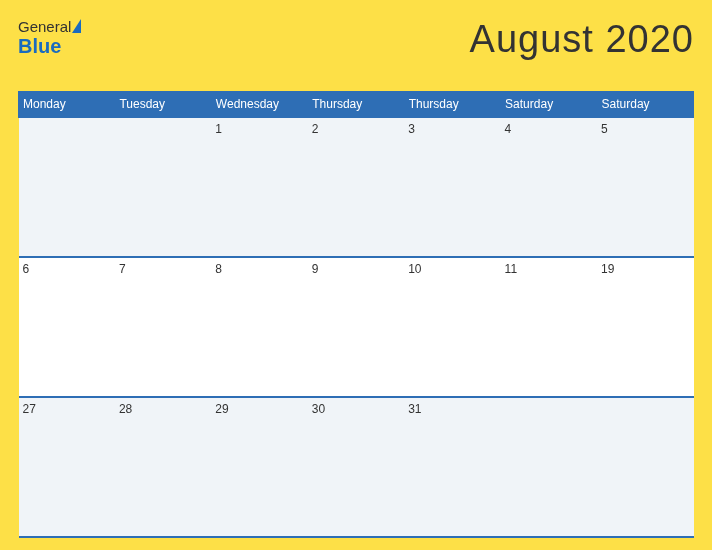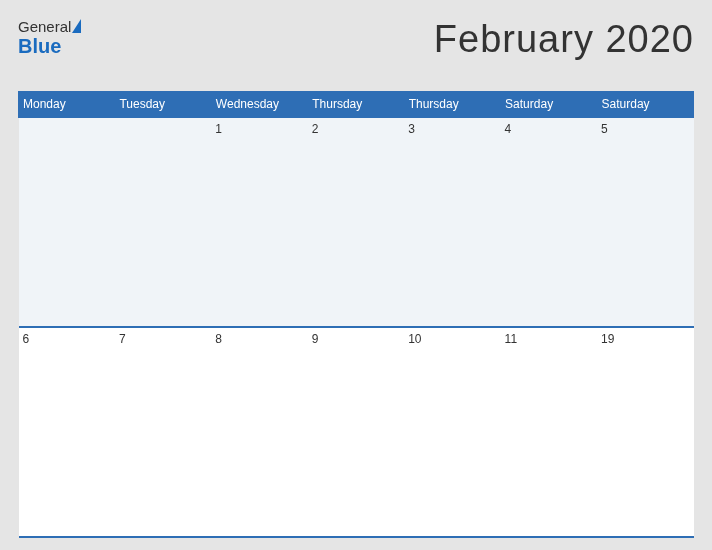--- a/index.html
+++ b/index.html
@@ -8,21 +8,21 @@
       width: 712px;
       height: 550px;
       background: #fff;
       font-family: Arial, sans-serif;
       overflow: hidden;
     }
 
     .page {
       width: 712px;
       height: 550px;
-      background: #e5e5e5;
+      background: #fde047;
       padding: 18px 18px 12px 18px;
       display: flex;
       flex-direction: column;
     }
 
     .header {
       display: flex;
       justify-content: space-between;
       align-items: flex-start;
       margin-bottom: 10px;
@@ -121,21 +121,21 @@
 
 <div class="page">
   <div class="header">
     <div class="logo-block">
       <div class="logo-top-line">
         <span class="logo-text-general">General</span>
         <div class="logo-triangle"></div>
       </div>
       <span class="logo-text-blue">Blue</span>
     </div>
-    <div class="calendar-title">February 2020</div>
+    <div class="calendar-title">August 2020</div>
   </div>
 
   <table class="calendar-table">
     <thead>
       <tr>
         <th>Monday</th>
         <th>Tuesday</th>
         <th>Wednesday</th>
         <th>Thursday</th>
         <th>Thursday</th>
@@ -155,15 +155,24 @@
         </tr>
         <tr>
           <td><span class="day-num">6</span></td>
           <td><span class="day-num">7</span></td>
           <td><span class="day-num">8</span></td>
           <td><span class="day-num">9</span></td>
           <td><span class="day-num">10</span></td>
           <td><span class="day-num">11</span></td>
           <td><span class="day-num">19</span></td>
         </tr>
+        <tr>
+          <td><span class="day-num">27</span></td>
+          <td><span class="day-num">28</span></td>
+          <td><span class="day-num">29</span></td>
+          <td><span class="day-num">30</span></td>
+          <td><span class="day-num">31</span></td>
+          <td></td>
+          <td></td>
+        </tr>
       </tbody>
   </table>
 </div>
 
 </body></html>

